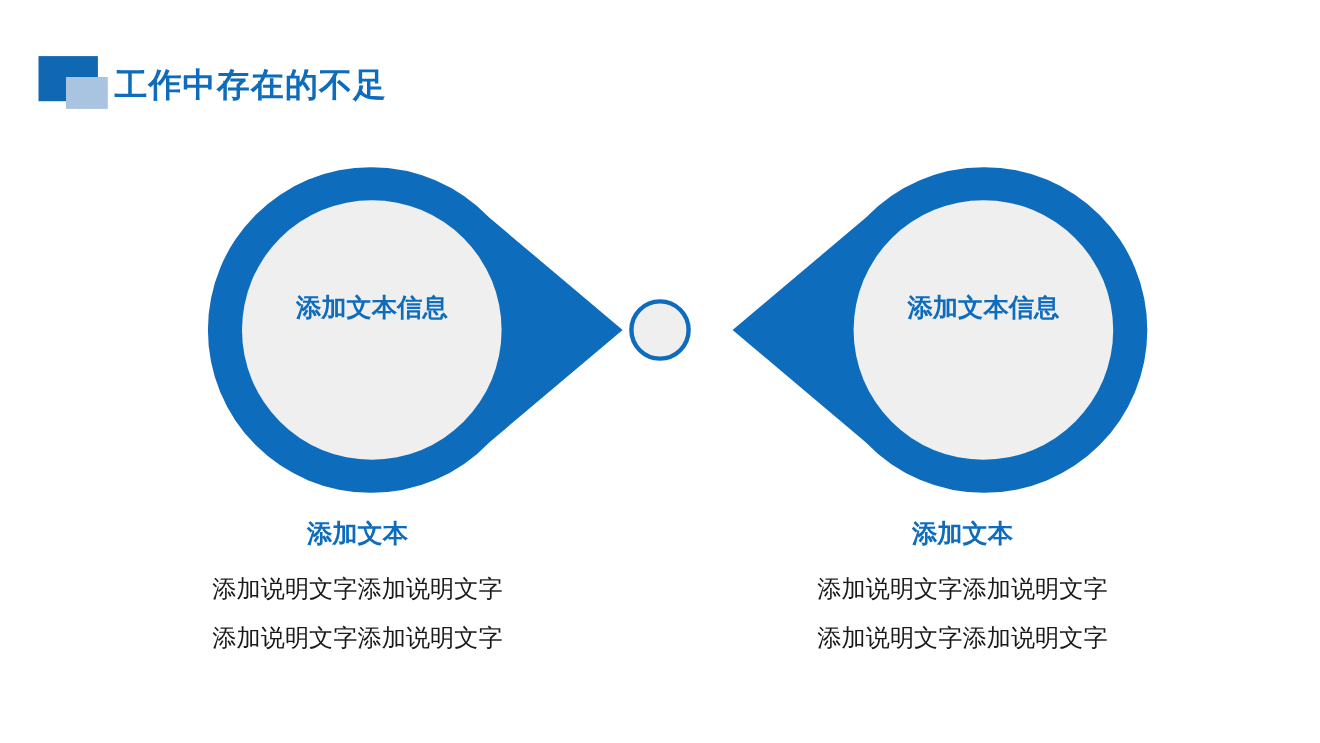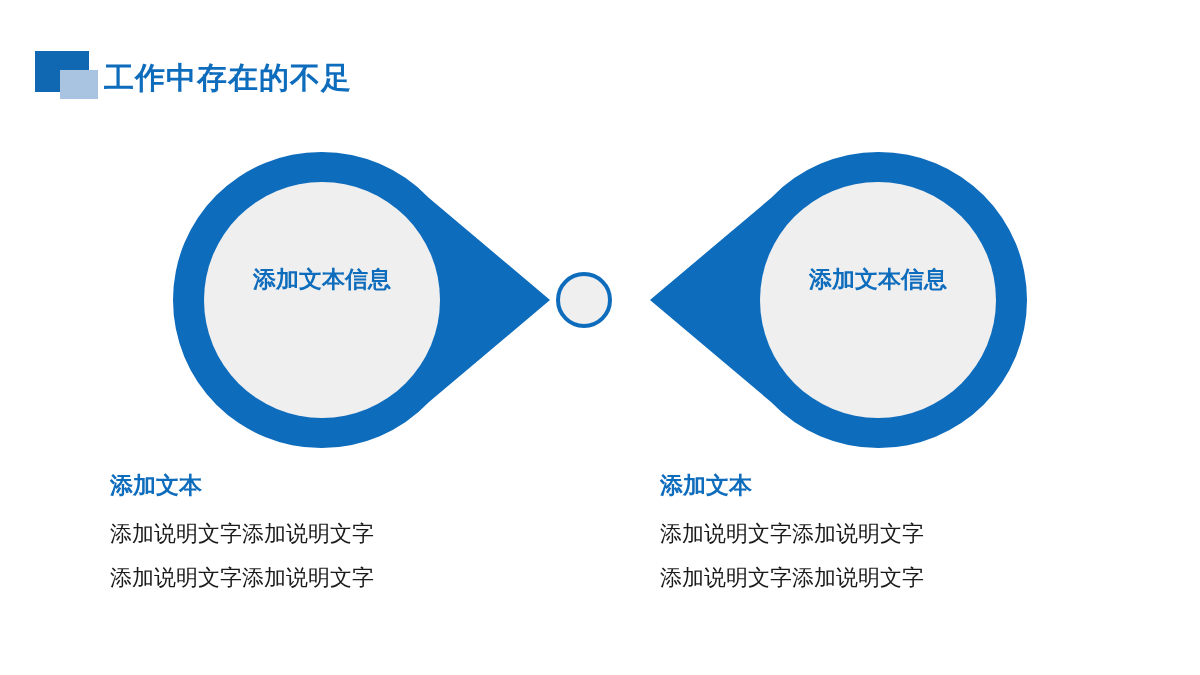--- a/index.html
+++ b/index.html
@@ -47,21 +47,21 @@
     font-weight: bold;
     color: #0E6CBD;
     letter-spacing: 1px;
     line-height: 40px;
     white-space: nowrap;
   }
 
   
   #diagram {
     position: absolute;
-    left: 0;
+    left: 16px;
     top: 140px;
     width: 1133px;
     height: 330px;
   }
   #diagram-svg {
     display: block;
   }
 
   .lobe-label {
     position: absolute;
@@ -73,38 +73,37 @@
     line-height: 34px;
   }
   #lobe-label-left  { left: 222px; top: 122px; }
   #lobe-label-right { left: 778px; top: 122px; }
 
   
   .caption-col {
     position: absolute;
     top: 468px;
     width: 430px;
-    text-align: left;
+    text-align: center;
   }
   #caption-col-left  { left: 110px; }
   #caption-col-right { left: 660px; }
 
   .caption-heading {
     font-size: 23px;
     font-weight: bold;
     color: #0E6CBD;
     line-height: 34px;
     margin-bottom: 12px;
   }
   .caption-line {
     font-size: 22px;
     color: #1a1a1a;
     line-height: 44px;
     font-weight: normal;
-    font-family: Liberation Mono, monospace;
   }
 </style>
 </head>
 <body>
 
 <div id="title-bar">
   <div id="deco-square-dark"></div>
   <div id="deco-square-light"></div>
   <div id="page-title">工作中存在的不足</div>
 </div>

